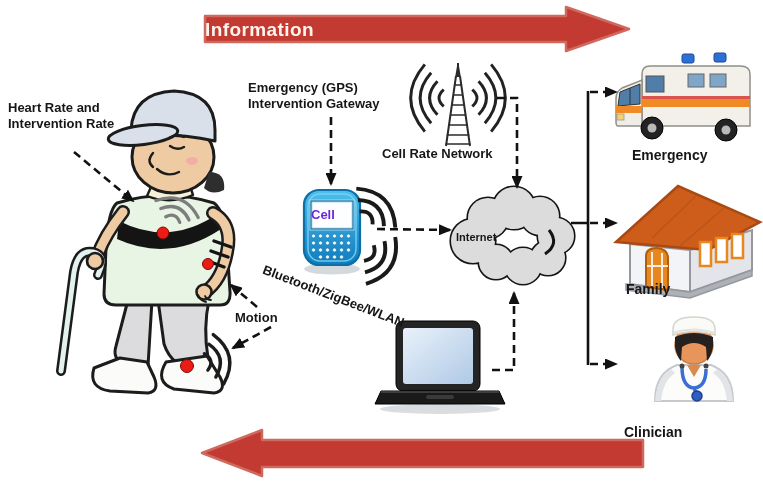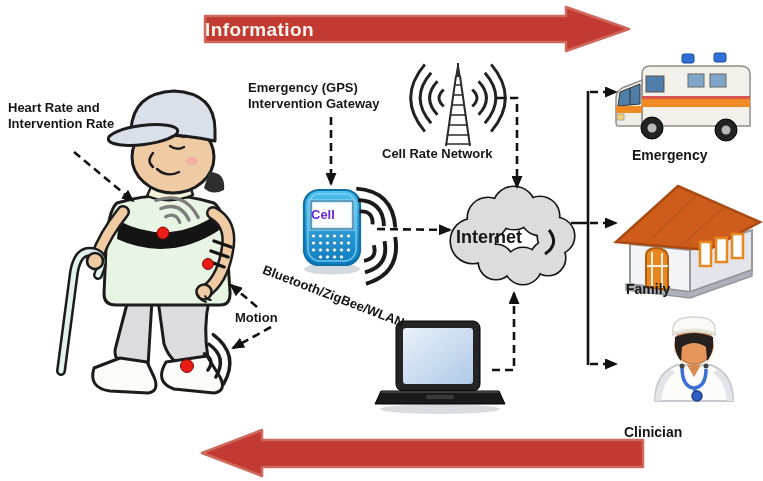--- a/index.html
+++ b/index.html
@@ -5,21 +5,21 @@
   html,body{margin:0;padding:0;background:#fff;}
   .stage{position:relative;width:763px;height:481px;background:#ffffff;overflow:hidden;
          font-family:"Liberation Sans",sans-serif;}
   .stage svg{position:absolute;left:0;top:0;}
   .label{position:absolute;font-weight:bold;color:#161616;text-align:left;
          line-height:16px;font-size:13px;white-space:nowrap;}
   .banner-label{color:#FDF4EE;font-size:19px;letter-spacing:.4px;line-height:22px;}
   .two-line span{display:block;}
   .rot{transform-origin:0 0;transform:rotate(21deg);text-align:left;}
   .phone-screen-label{font-size:13px;color:#6d28d9;line-height:14px;}
-  .internet-label{font-size:18px;}
+  .internet-label{font-size:11px;}
   .recipient-label{font-size:14px;}
 </style>
 </head>
 <body>
 
 <div class="stage">
 
 <svg width="763" height="481" viewBox="0 0 763 481">
   <defs>
     <marker id="ah" markerUnits="userSpaceOnUse" markerWidth="13" markerHeight="11" refX="11" refY="5.5" orient="auto">

